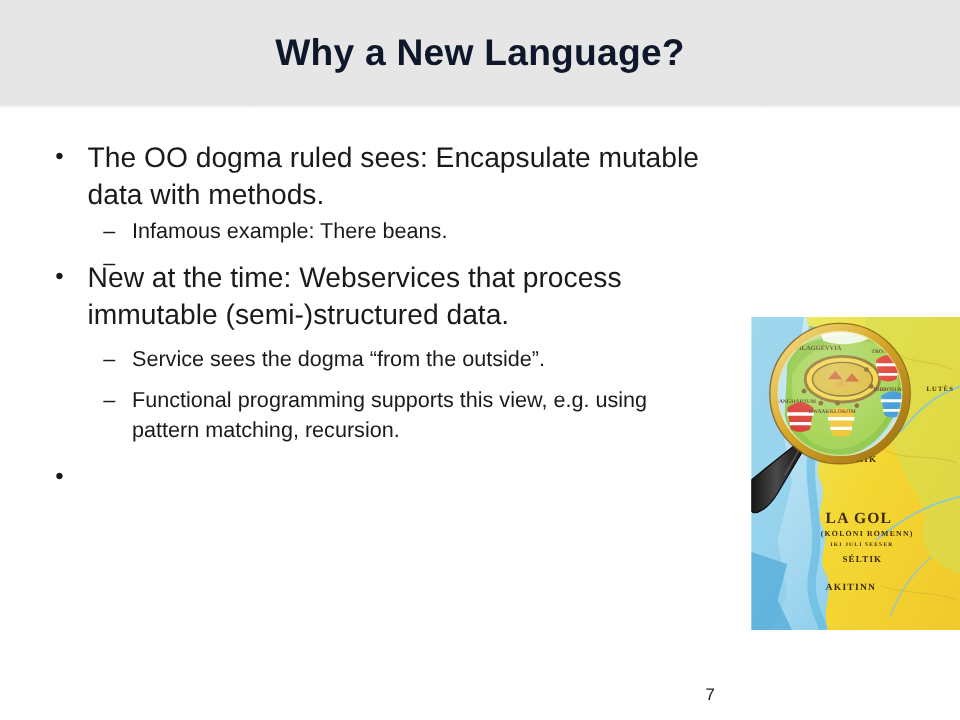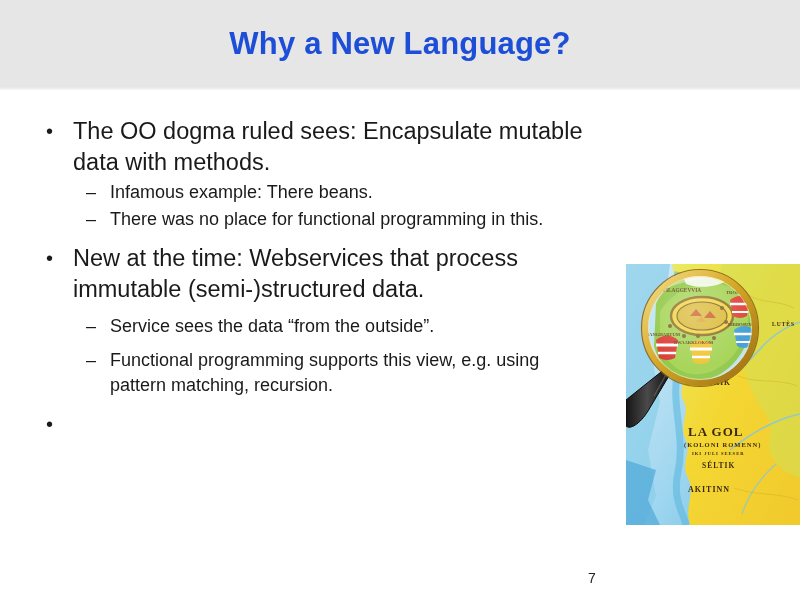--- a/index.html
+++ b/index.html
@@ -34,21 +34,21 @@
     background: linear-gradient(to bottom, #e6e6e6 0%, #efefef 50%, #f8f8f8 100%);
   }
   #slide-title {
     position: absolute;
     left: 0;
     top: 26px;
     width: 800px;
     text-align: center;
     font-size: 31px;
     font-weight: bold;
-    color: #1d4ed8;
+    color: #0f172a;
     letter-spacing: 0.2px;
     white-space: nowrap;
   }
 
   
   #body-area {
     position: absolute;
     left: 0;
     top: 92px;
     width: 800px;
@@ -147,31 +147,30 @@
       <span>The OO dogma ruled sees: Encapsulate mutable data with methods.</span>
     </div>
 
     <div class="lvl2 blk">
       <span class="mark">–</span>
       <span>Infamous example: There beans.</span>
     </div>
 
     <div class="lvl2 blk">
       <span class="mark">–</span>
-      <span>There was no place for functional programming in this.</span>
     </div>
 
     <div class="lvl1 blk gap-top">
       <span class="mark">•</span>
       <span>New at the time: Webservices that process immutable (semi-)structured data.</span>
     </div>
 
     <div class="lvl2 blk gap-top-sm">
       <span class="mark">–</span>
-      <span>Service sees the data “from the outside”.</span>
+      <span>Service sees the dogma “from the outside”.</span>
     </div>
 
     <div class="lvl2 blk gap-top-sm">
       <span class="mark">–</span>
       <span>Functional programming supports this view, e.g. using pattern matching, recursion.</span>
     </div>
 
     <div class="lvl1 blk gap-top">
       <span class="mark">•</span>
     </div>

